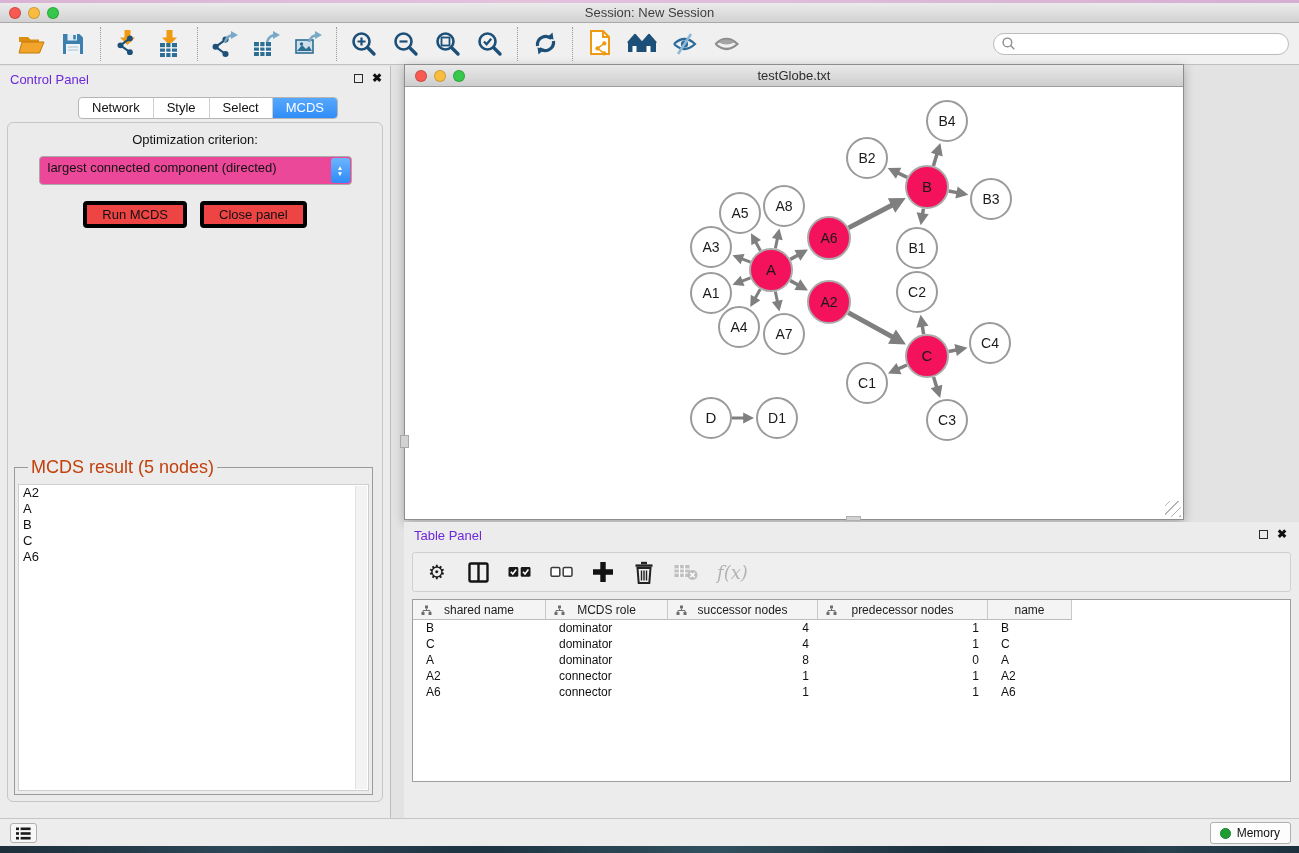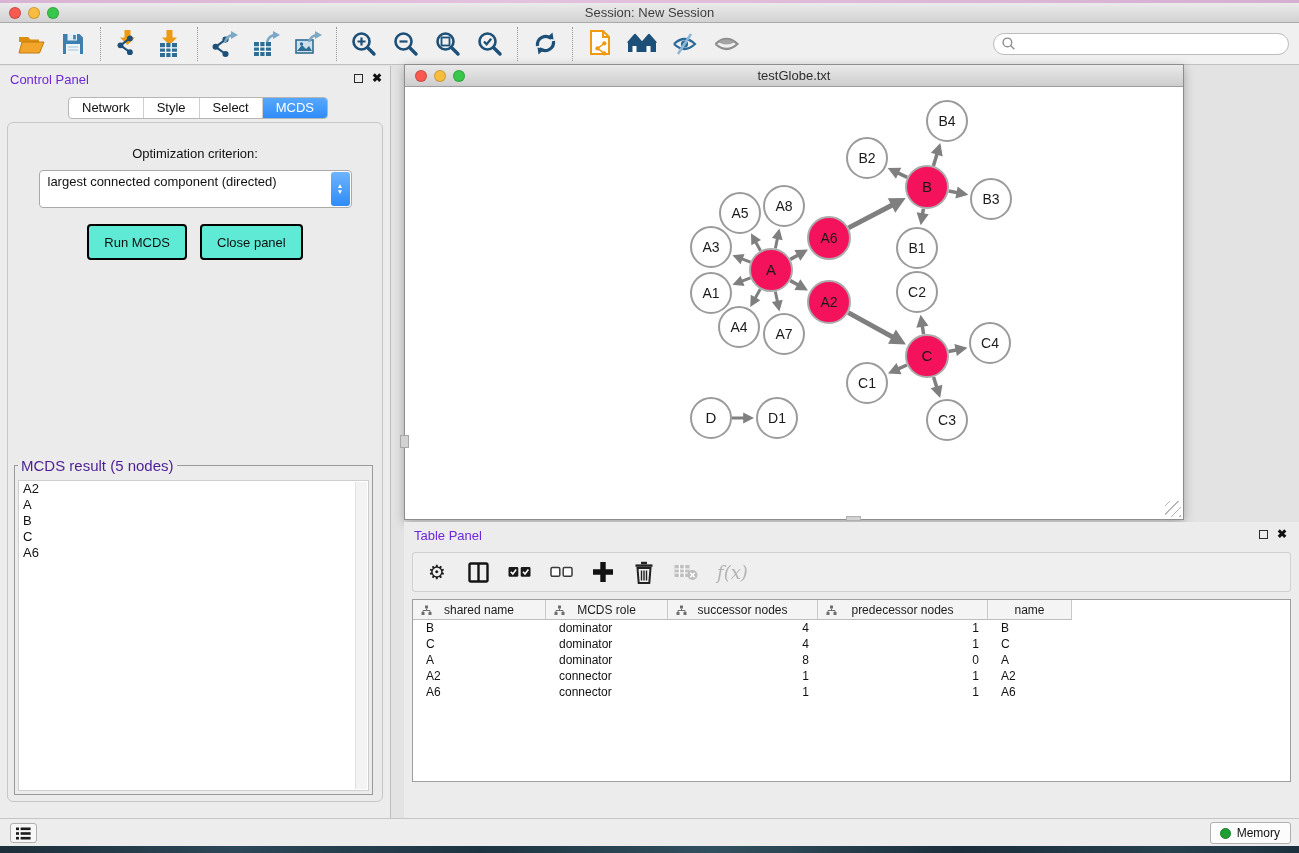--- a/index.html
+++ b/index.html
@@ -33,40 +33,40 @@
   .workspace { position:absolute; top:66px; left:0; right:0; height:752px; background:#e3e3e3; }
 
   
   .control-panel { position:absolute; left:0; top:0; width:391px; height:752px; background:#ececec;
       border-right:1px solid #bdbdbd; }
   .panel-header { position:relative; height:26px; }
   .panel-header .ph-title { position:absolute; left:10px; top:6px; font-size:13px; color:#6d28d9; }
   .ph-controls { position:absolute; right:8px; top:7px; display:flex; gap:9px; align-items:center; }
   .float-box { width:9px; height:9px; border:1.5px solid #2b2b2b; display:inline-block; }
   .close-x { font-size:12px; font-weight:bold; color:#111; line-height:11px; }
-  .cp-tabs { position:absolute; left:68px; top:31px; height:22px; display:flex; background:#fff;
+  .cp-tabs { position:absolute; left:78px; top:31px; height:22px; display:flex; background:#fff;
       border:1px solid #b5b5b5; border-radius:4px; overflow:hidden; }
   .cp-tab { font-size:13px; line-height:20px; padding:0 13px; color:#111; border-left:1px solid #cfcfcf; cursor:default; }
   .cp-tab:first-child { border-left:none; }
   .cp-tab.active { background:linear-gradient(#57a8fc,#2f8df8); color:#fff; }
   .cp-body { position:absolute; left:7px; right:7px; top:56px; bottom:16px; background:#ebebeb;
       border:1px solid #c6c6c6; border-radius:6px; }
-  .opt-label { margin-top:23px; text-align:center; font-size:13px; color:#111; }
-  .select-box { position:relative; margin:9px auto 16px; width:313px; height:38px; background:#ffffff;
+  .opt-label { margin-top:9px; text-align:center; font-size:13px; color:#111; }
+  .select-box { position:relative; margin:9px auto 16px; width:313px; height:29px; background:#ec4899;
       border:1px solid #a9a9a9; border-radius:4px; }
   .select-box .sel-text { position:absolute; left:8px; top:3px; font-size:13px; color:#111; }
   .select-stepper { position:absolute; right:1px; top:1px; bottom:1px; width:19px; border-radius:3px;
       background:linear-gradient(#6db4fd,#2e8bf7); display:flex; flex-direction:column; align-items:center; justify-content:center; }
   .select-stepper span { color:#fff; font-size:6.5px; line-height:6px; }
   .btn-row { display:flex; justify-content:center; gap:13px; margin-top:11px; }
-  .push-btn { height:36px; padding:0 15px; background:#5eead4; border:2px solid #000000; border-radius:4px;
+  .push-btn { height:27px; padding:0 15px; background:#ef4444; border:4px solid #000000; border-radius:4px;
       font-size:13px; color:#111; font-family:"Liberation Sans",sans-serif; cursor:default; }
   .result-fieldset { position:absolute; left:6px; right:9px; top:334px; bottom:6px;
       border:1px solid #9a9a9a; background:#ececec; }
-  .result-fieldset legend { font-size:15px; color:#4c1d95; margin-left:3px; padding:0 3px; }
+  .result-fieldset legend { font-size:18px; color:#c2410c; margin-left:13px; padding:0 3px; }
   .listbox { position:absolute; left:3px; right:3px; top:6px; bottom:3px; background:#fff;
       border:1px solid #cfcfcf; overflow:hidden; }
   .list-item { font-size:13px; color:#111; line-height:16px; padding-left:4px; }
   .scroll-track { position:absolute; right:1px; top:1px; bottom:1px; width:12px; background:#f3f3f3;
       border-left:1px solid #e0e0e0; }
 
   
   .network-window { position:absolute; left:404px; top:-2px; width:780px; height:456px;
       border:1px solid #8d8d8d; background:#fff; box-shadow:0 3px 10px rgba(0,0,0,.28); }
   .nw-titlebar { position:relative; height:22px; background:linear-gradient(#e9e9e9,#cecece);

